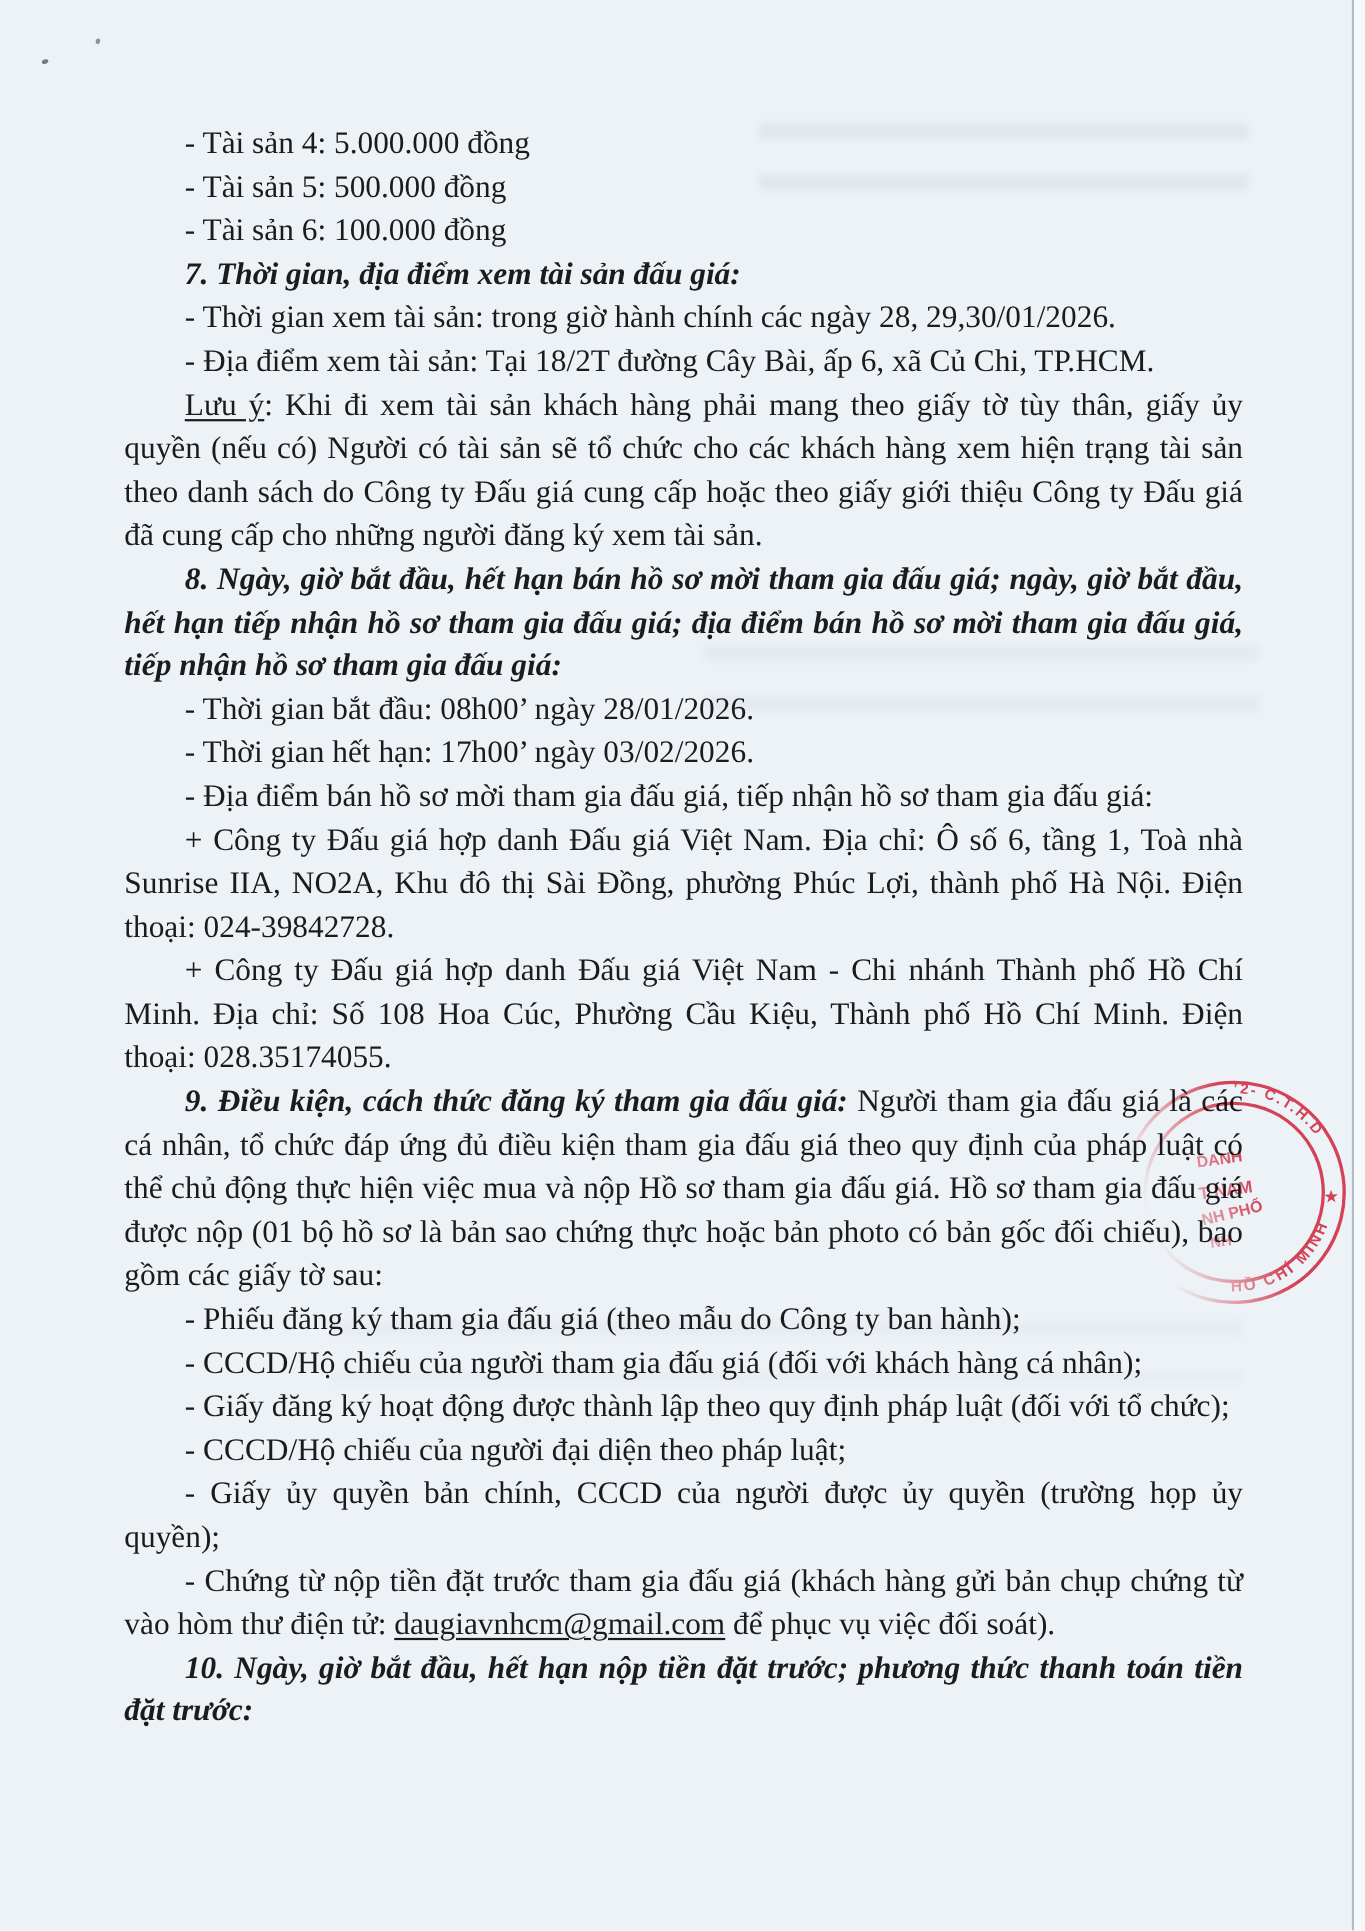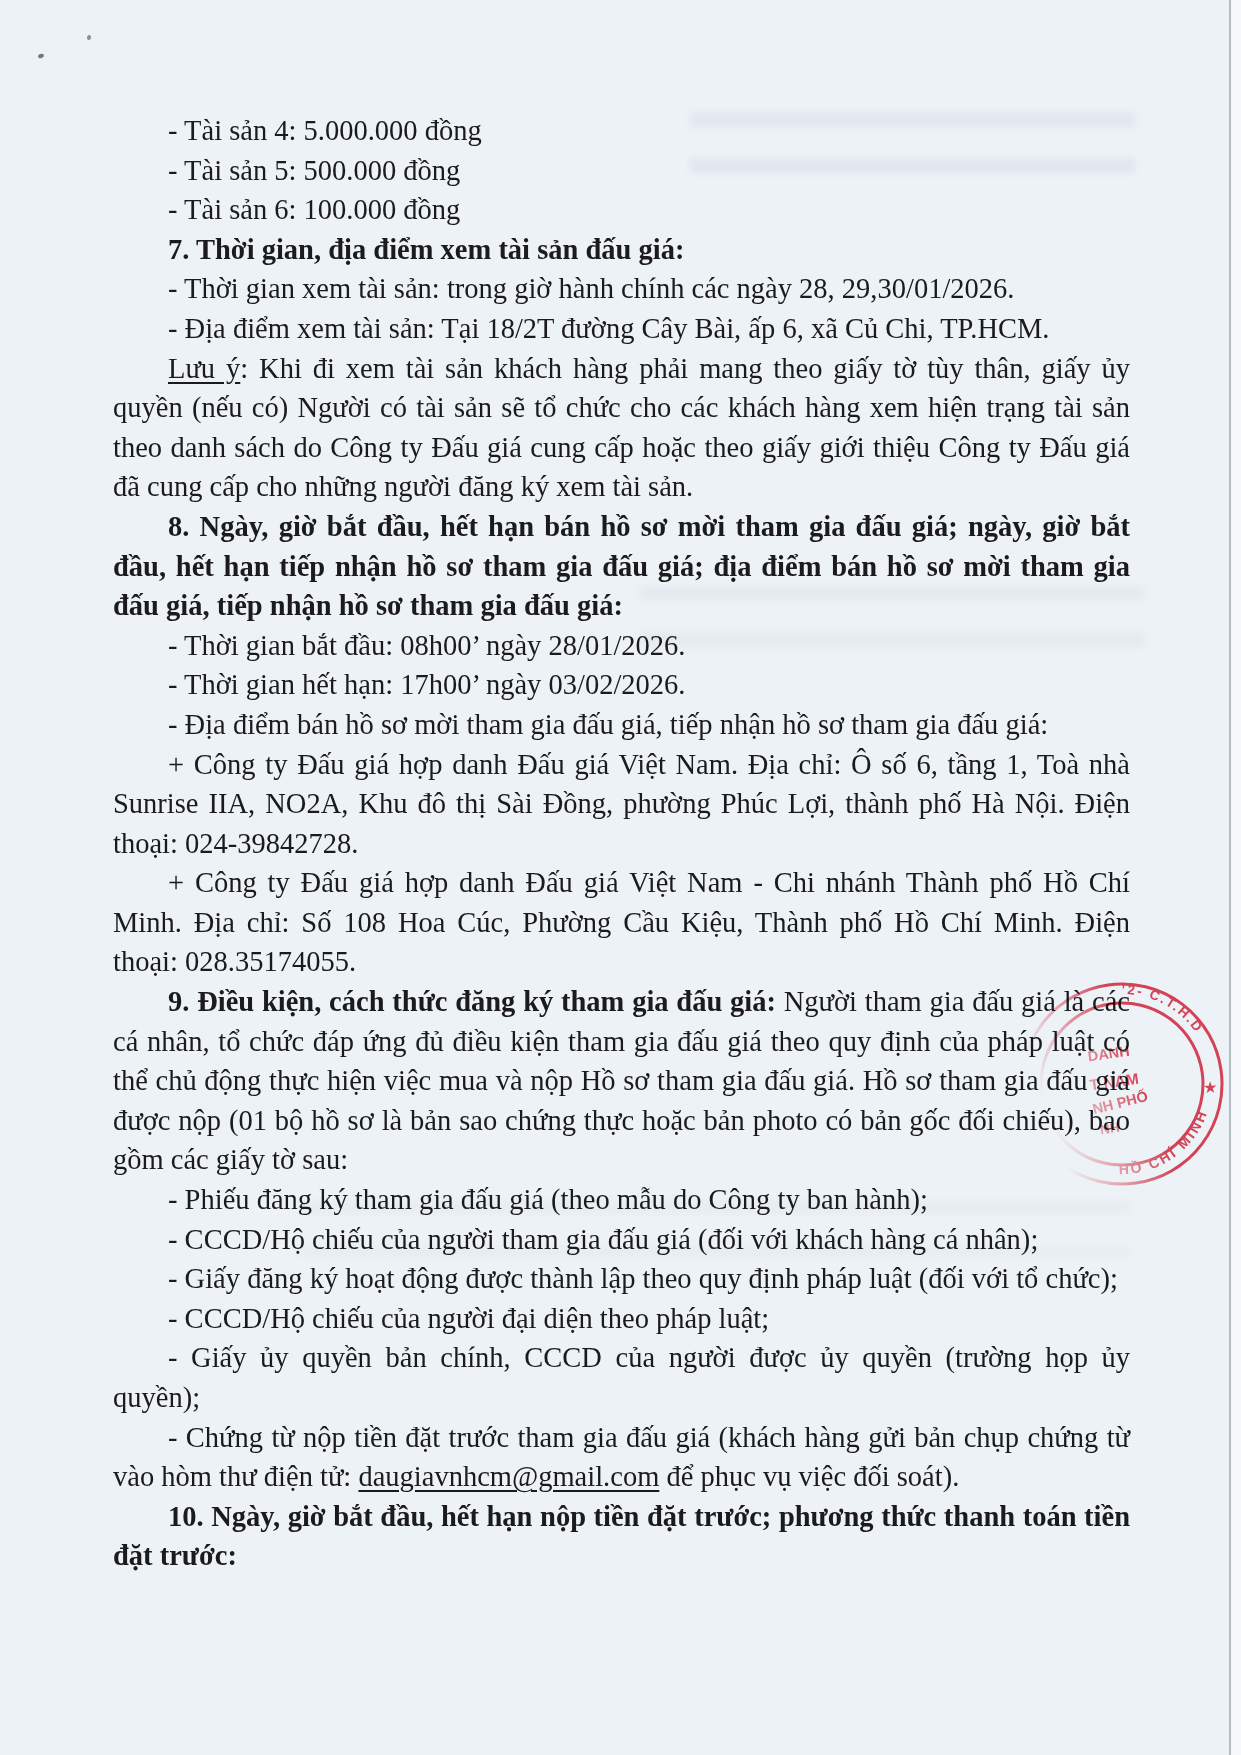--- a/index.html
+++ b/index.html
@@ -28,21 +28,21 @@
   }
   p.para{
     margin:0;
     font-size:28.5px;
     line-height:39.6px;
     text-align:justify;
     text-indent:55px;
     color:#1b1b1d;
   }
   p.para span{ text-indent:0; }
-  .b{font-weight:bold;}
+  .b{font-weight:bold;font-style:italic;}
   .i{}
   .u{text-decoration:underline;text-underline-offset:4px;}
   
   .speck{position:absolute;border-radius:50%;}
   .speck-1{left:38px;top:54px;width:6px;height:4px;background:rgba(70,80,100,.75);transform:rotate(-20deg);}
   .speck-2{left:87px;top:35px;width:4px;height:5px;background:rgba(70,80,100,.6);transform:rotate(15deg);}
   
   .ghost{
     position:absolute;filter:blur(3px);
     background-image:repeating-linear-gradient(

